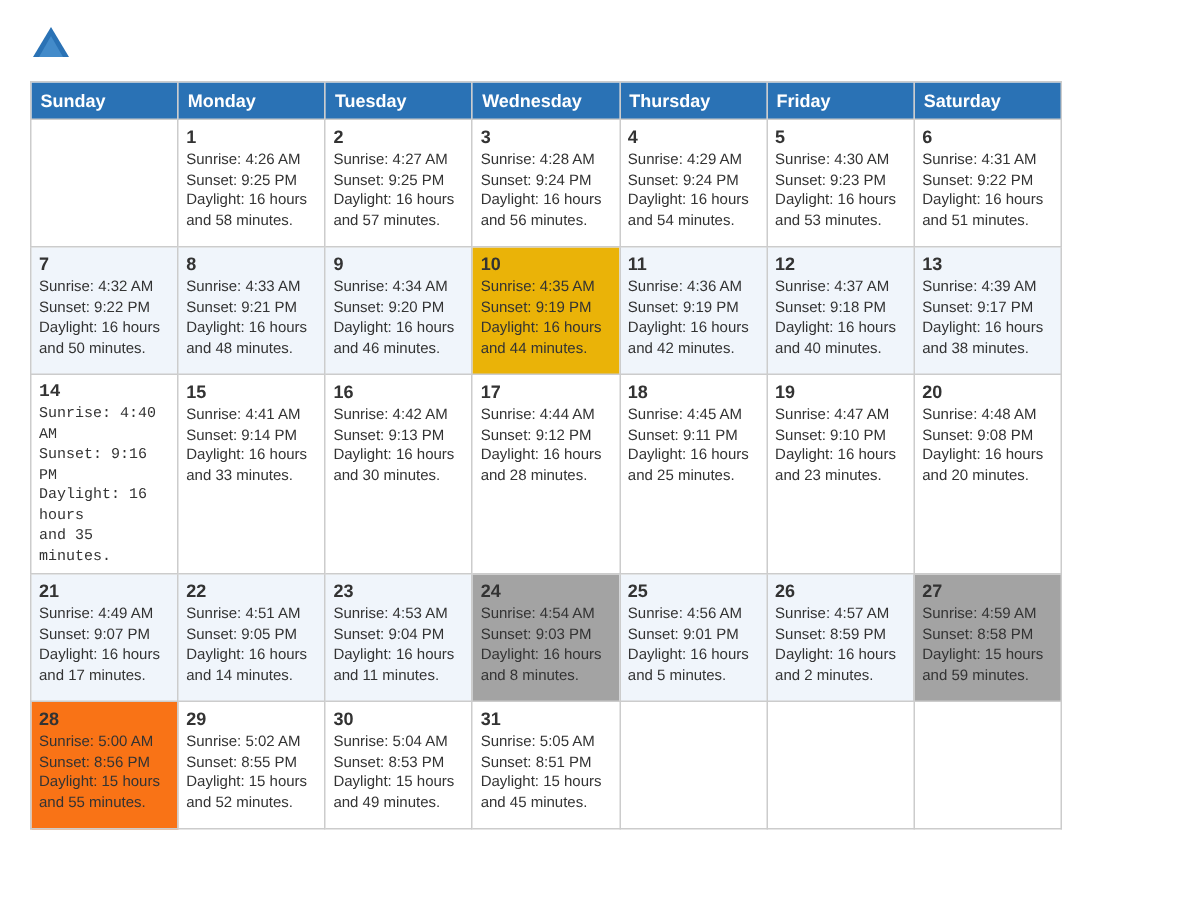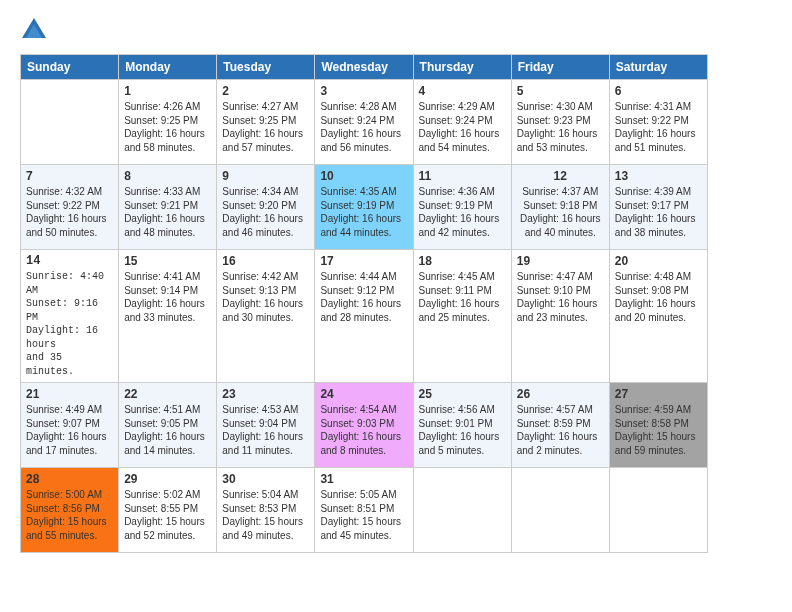--- a/index.html
+++ b/index.html
@@ -172,29 +172,29 @@
             <div class="day-info">Sunrise: 4:32 AM<br>Sunset: 9:22 PM<br>Daylight: 16 hours<br>and 50 minutes.</div>
           </td>
           <td style="background-color: rgb(240, 245, 251);">
             <span class="day-num">8</span>
             <div class="day-info">Sunrise: 4:33 AM<br>Sunset: 9:21 PM<br>Daylight: 16 hours<br>and 48 minutes.</div>
           </td>
           <td style="background-color: rgb(240, 245, 251);">
             <span class="day-num">9</span>
             <div class="day-info">Sunrise: 4:34 AM<br>Sunset: 9:20 PM<br>Daylight: 16 hours<br>and 46 minutes.</div>
           </td>
-          <td style="background-color: #7dd3fc;">
+          <td style="background-color: #eab308;">
             <span class="day-num">10</span>
             <div class="day-info">Sunrise: 4:35 AM<br>Sunset: 9:19 PM<br>Daylight: 16 hours<br>and 44 minutes.</div>
           </td>
           <td style="background-color: rgb(240, 245, 251);">
             <span class="day-num">11</span>
             <div class="day-info">Sunrise: 4:36 AM<br>Sunset: 9:19 PM<br>Daylight: 16 hours<br>and 42 minutes.</div>
           </td>
-          <td style="background-color: rgb(240, 245, 251); text-align: center;">
+          <td style="background-color: rgb(240, 245, 251);">
             <span class="day-num">12</span>
             <div class="day-info">Sunrise: 4:37 AM<br>Sunset: 9:18 PM<br>Daylight: 16 hours<br>and 40 minutes.</div>
           </td>
           <td style="background-color: rgb(240, 245, 251);">
             <span class="day-num">13</span>
             <div class="day-info">Sunrise: 4:39 AM<br>Sunset: 9:17 PM<br>Daylight: 16 hours<br>and 38 minutes.</div>
           </td>
         </tr>
         <tr>
           <td style="background-color: rgb(255, 255, 255); font-family: Liberation Mono, monospace;">
@@ -232,21 +232,21 @@
             <div class="day-info">Sunrise: 4:49 AM<br>Sunset: 9:07 PM<br>Daylight: 16 hours<br>and 17 minutes.</div>
           </td>
           <td style="background-color: rgb(240, 245, 251); margin-left: 35px;">
             <span class="day-num">22</span>
             <div class="day-info">Sunrise: 4:51 AM<br>Sunset: 9:05 PM<br>Daylight: 16 hours<br>and 14 minutes.</div>
           </td>
           <td style="background-color: rgb(240, 245, 251);">
             <span class="day-num">23</span>
             <div class="day-info">Sunrise: 4:53 AM<br>Sunset: 9:04 PM<br>Daylight: 16 hours<br>and 11 minutes.</div>
           </td>
-          <td style="background-color: #f0abfc; margin-left: 16px;">
+          <td style="background-color: #a3a3a3; margin-left: 16px;">
             <span class="day-num">24</span>
             <div class="day-info">Sunrise: 4:54 AM<br>Sunset: 9:03 PM<br>Daylight: 16 hours<br>and 8 minutes.</div>
           </td>
           <td style="background-color: rgb(240, 245, 251);">
             <span class="day-num">25</span>
             <div class="day-info">Sunrise: 4:56 AM<br>Sunset: 9:01 PM<br>Daylight: 16 hours<br>and 5 minutes.</div>
           </td>
           <td style="background-color: rgb(240, 245, 251);">
             <span class="day-num">26</span>
             <div class="day-info">Sunrise: 4:57 AM<br>Sunset: 8:59 PM<br>Daylight: 16 hours<br>and 2 minutes.</div>

